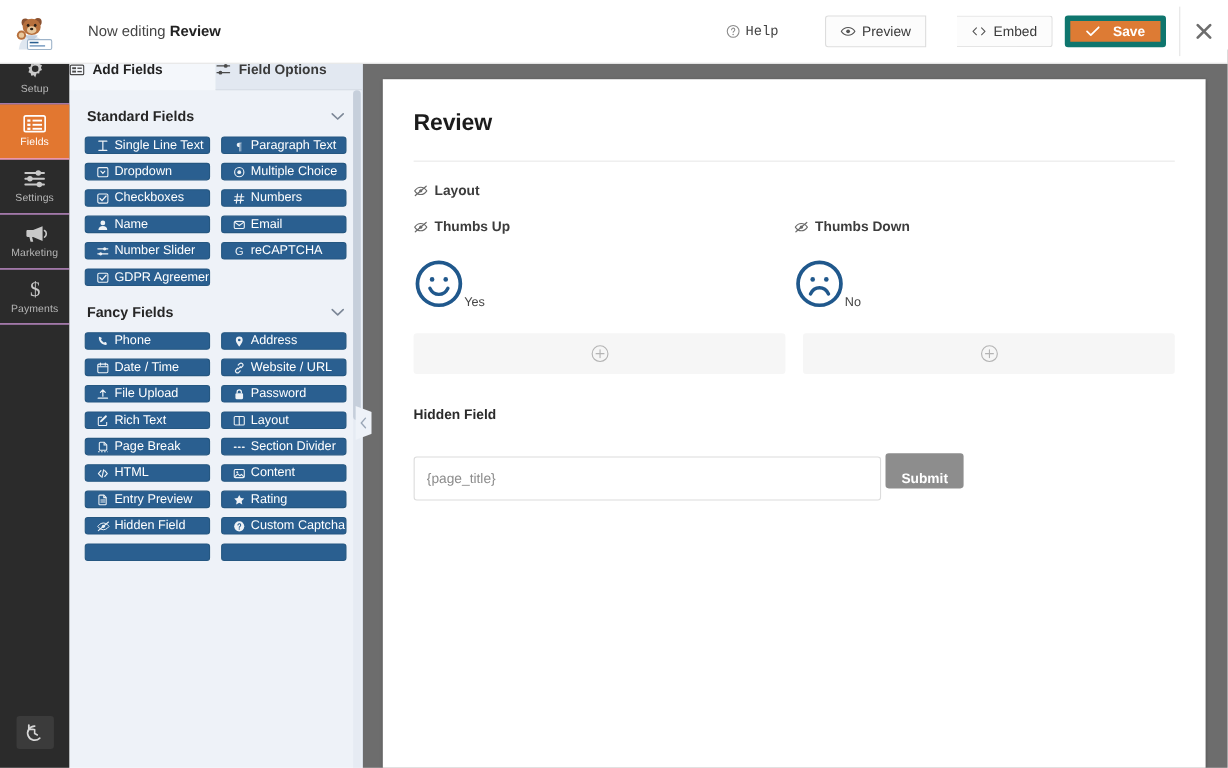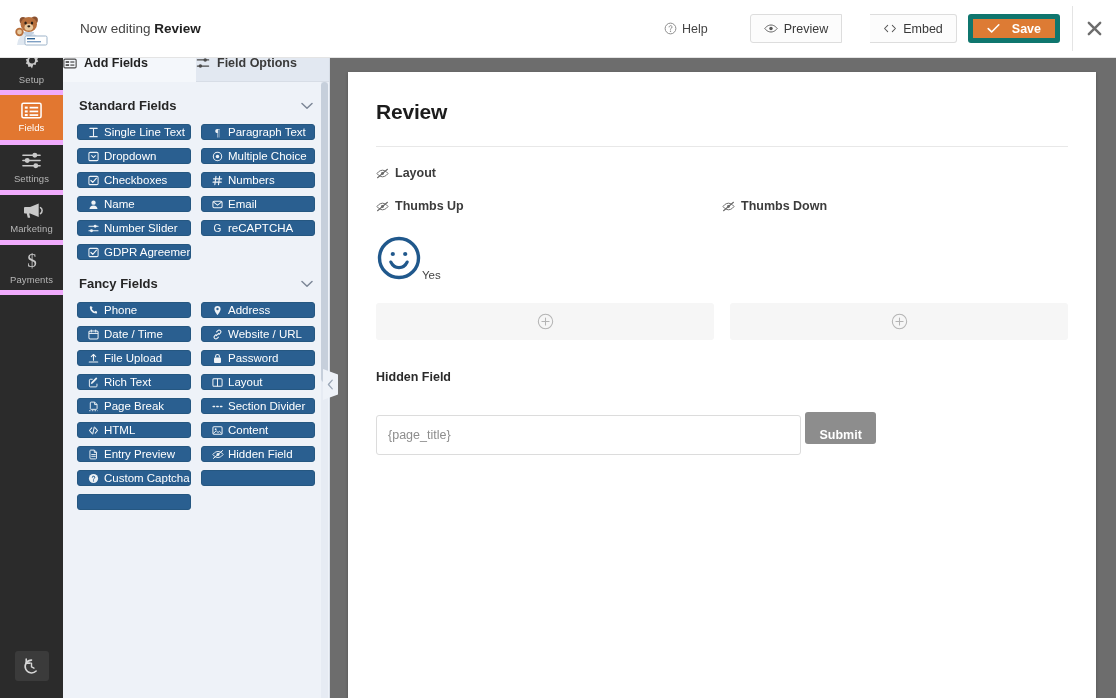--- a/index.html
+++ b/index.html
@@ -31,21 +31,21 @@
   }
   .now-editing b { font-weight: 700; color: #222; }
   .topbar-right {
     margin-left: auto; display: flex; align-items: center;
     height: 45px;
   }
   .help-btn {
     display: flex; align-items: center; gap: 5px;
     font-size: 12.5px; color: #444;
     padding: 0 14px; cursor: pointer; background: none; border: none;
-    font-family: Liberation Sans, sans-serif;
+    font-family: Liberation Mono, monospace;
   }
   .btn-group { display: flex; }
   .tb-btn {
     display: flex; align-items: center; gap: 6px;
     height: 29px; padding: 0 13px;
     font-size: 12.5px; color: #393939;
     background: #fcfcfc;
     border: 1px solid #ddd;
     cursor: pointer;
     font-family: inherit;
@@ -75,21 +75,21 @@
     width: 63px; height: 653px;
     background: #2b2b2b;
     z-index: 20;
   }
   .nav-item {
     width: 63px; height: 50px;
     display: flex; flex-direction: column;
     align-items: center; justify-content: center;
     gap: 3px;
     color: #b6b6b6; cursor: pointer;
-    border-bottom: 5px solid #f0abfc;
+    border-bottom: 1px solid #f0abfc;
   }
   .nav-item.active { background: #e27730; color: #fff; }
   .nav-label { font-size: 9.5px; letter-spacing: .1px; }
   .nav-bottom {
     position: absolute; bottom: 8px; left: 0;
     width: 63px; height: 48px;
     display: flex; align-items: center; justify-content: center;
   }
   .revision-btn {
     width: 34px; height: 30px; border-radius: 3px;
@@ -596,20 +596,28 @@
               <path d="M6.9 1.3v2.4h2.4" fill="none" stroke="#fff" stroke-width="1.05"></path>
               <g stroke="#fff" stroke-width="1" stroke-linecap="round">
                 <path d="M4 6h4M4 8h4"></path>
               </g>
             </svg>
         </span>
         <span>Entry Preview</span>
       </div>
       <div class="fbtn">
         <span class="ic">
+          <svg width="11" height="11" viewBox="0 0 12 12">
+              <path d="M6 1l1.5 3.1 3.4.5-2.5 2.4.6 3.4L6 8.8 2.9 10.4l.6-3.4L1 4.6l3.4-.5z" fill="#fff"></path>
+            </svg>
+        </span>
+        <span>Rating</span>
+      </div>
+      <div class="fbtn">
+        <span class="ic">
           <svg width="12" height="11" viewBox="0 0 14 12">
               <path d="M1 6s2.4-3.6 6-3.6S13 6 13 6s-2.4 3.6-6 3.6S1 6 1 6z" fill="none" stroke="#fff" stroke-width="1.05"></path>
               <circle cx="7" cy="6" r="1.7" fill="#fff"></circle>
               <path d="M1.6 10.6L12.4 1.4" stroke="#fff" stroke-width="1.15" stroke-linecap="round"></path>
             </svg>
         </span>
         <span>Hidden Field</span>
       </div>
       <div class="fbtn">
         <span class="ic">
@@ -677,20 +685,29 @@
 
       <div class="col">
         <div class="lbl-row">
           <svg width="13" height="11" viewBox="0 0 14 12">
             <path d="M1 6s2.4-3.6 6-3.6S13 6 13 6s-2.4 3.6-6 3.6S1 6 1 6z" fill="none" stroke="#6a6a6a" stroke-width="1.05"></path>
             <circle cx="7" cy="6" r="1.6" fill="#6a6a6a"></circle>
             <path d="M1.6 10.6L12.4 1.4" stroke="#6a6a6a" stroke-width="1.2" stroke-linecap="round"></path>
           </svg>
           <span>Thumbs Down</span>
         </div>
+        <div class="smiley-wrap">
+          <svg width="46" height="46" viewBox="0 0 46 46">
+            <circle cx="23" cy="23" r="19.5" fill="none" stroke="#20588c" stroke-width="3.4"></circle>
+            <circle cx="16.8" cy="19" r="2.1" fill="#20588c"></circle>
+            <circle cx="29.2" cy="19" r="2.1" fill="#20588c"></circle>
+            <path d="M14.8 32.2c1.8-3.8 5-5.6 8.2-5.6s6.4 1.8 8.2 5.6" fill="none" stroke="#20588c" stroke-width="3.1" stroke-linecap="round"></path>
+          </svg>
+          <span class="smiley-cap">No</span>
+        </div>
       </div>
     </div>
 
     <div class="dropzones">
       <div class="dropzone">
         <svg width="17" height="17" viewBox="0 0 18 18">
           <circle cx="9" cy="9" r="7.6" fill="none" stroke="#b4b4b4" stroke-width="1.1"></circle>
           <path d="M9 5.2v7.6M5.2 9h7.6" stroke="#b4b4b4" stroke-width="1.1" stroke-linecap="round"></path>
         </svg>
       </div>

